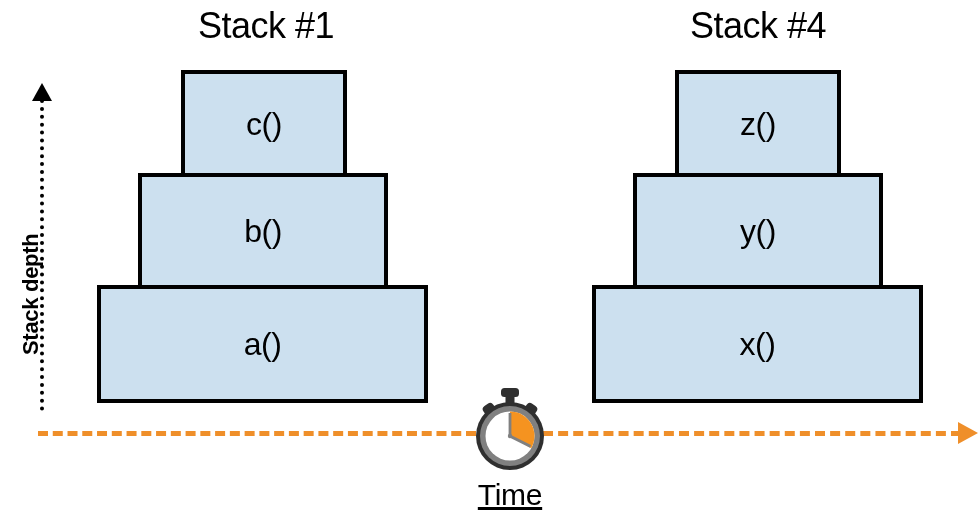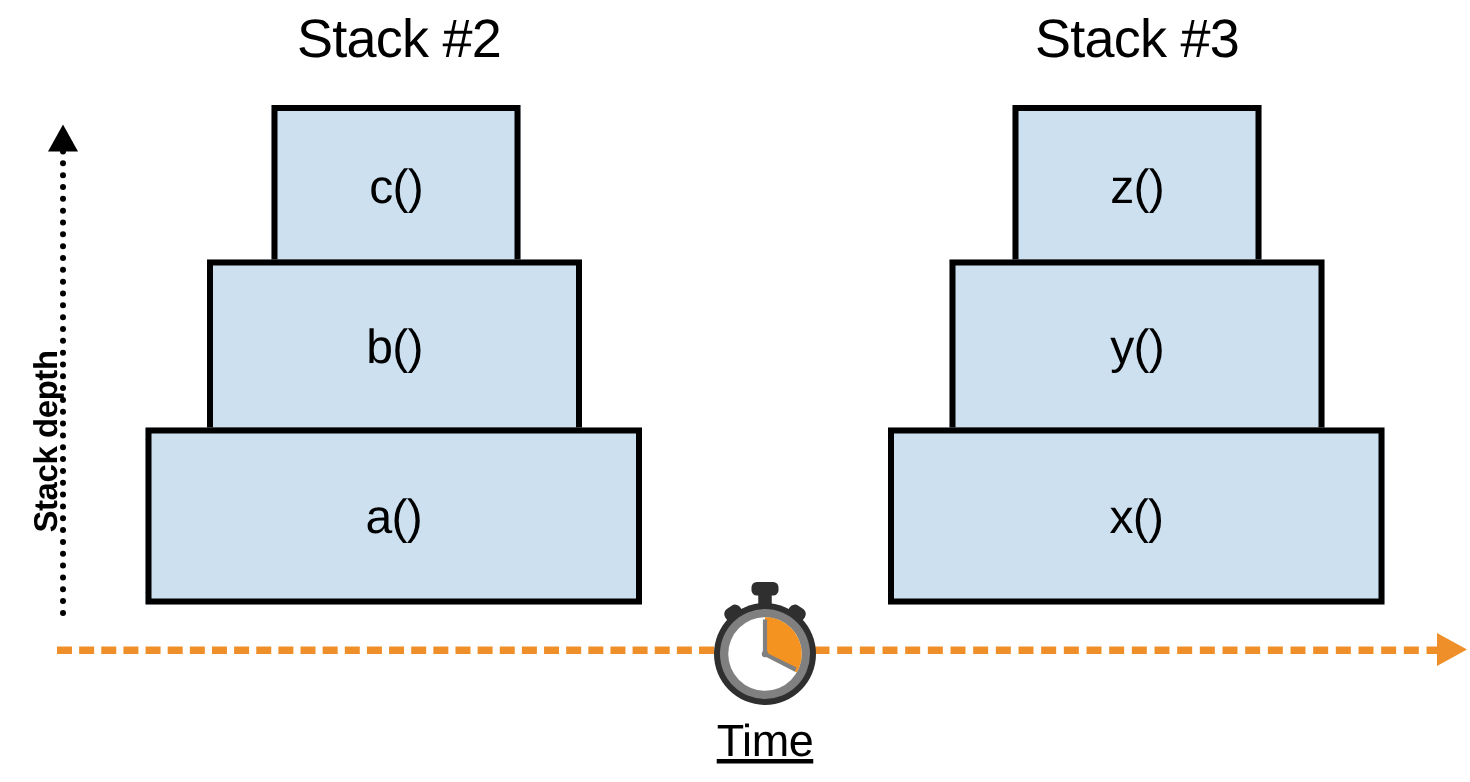--- a/index.html
+++ b/index.html
@@ -108,35 +108,35 @@
 </style>
 </head>
 <body>
 
 <div id="canvas">
 
   <div class="v-axis-head" style="left:32px; top:83px;"></div>
   <div class="v-axis-line" style="left:40px; top:99px; height:312px;"></div>
   <div class="v-axis-label" style="left:18px; top:355px;">Stack depth</div>
 
-  <div class="stack-title" style="left:158px; top:8px; width:216px;">Stack #2</div>
+  <div class="stack-title" style="left:158px; top:8px; width:216px;">Stack #1</div>
 
   <div class="frame-box" style="left:181px; top:70px; width:166px; height:107px;">
     <span class="frame-label">c()</span>
   </div>
 
   <div class="frame-box" style="left:138px; top:173px; width:250px; height:116px;">
     <span class="frame-label">b()</span>
   </div>
 
   <div class="frame-box" style="left:97px; top:285px; width:331px; height:118px;">
     <span class="frame-label">a()</span>
   </div>
 
-  <div class="stack-title" style="left:650px; top:8px; width:216px;">Stack #3</div>
+  <div class="stack-title" style="left:650px; top:8px; width:216px;">Stack #4</div>
 
   <div class="frame-box" style="left:675px; top:70px; width:166px; height:107px;">
     <span class="frame-label">z()</span>
   </div>
 
   <div class="frame-box" style="left:633px; top:173px; width:250px; height:116px;">
     <span class="frame-label">y()</span>
   </div>
 
   <div class="frame-box" style="left:592px; top:285px; width:331px; height:118px;">

